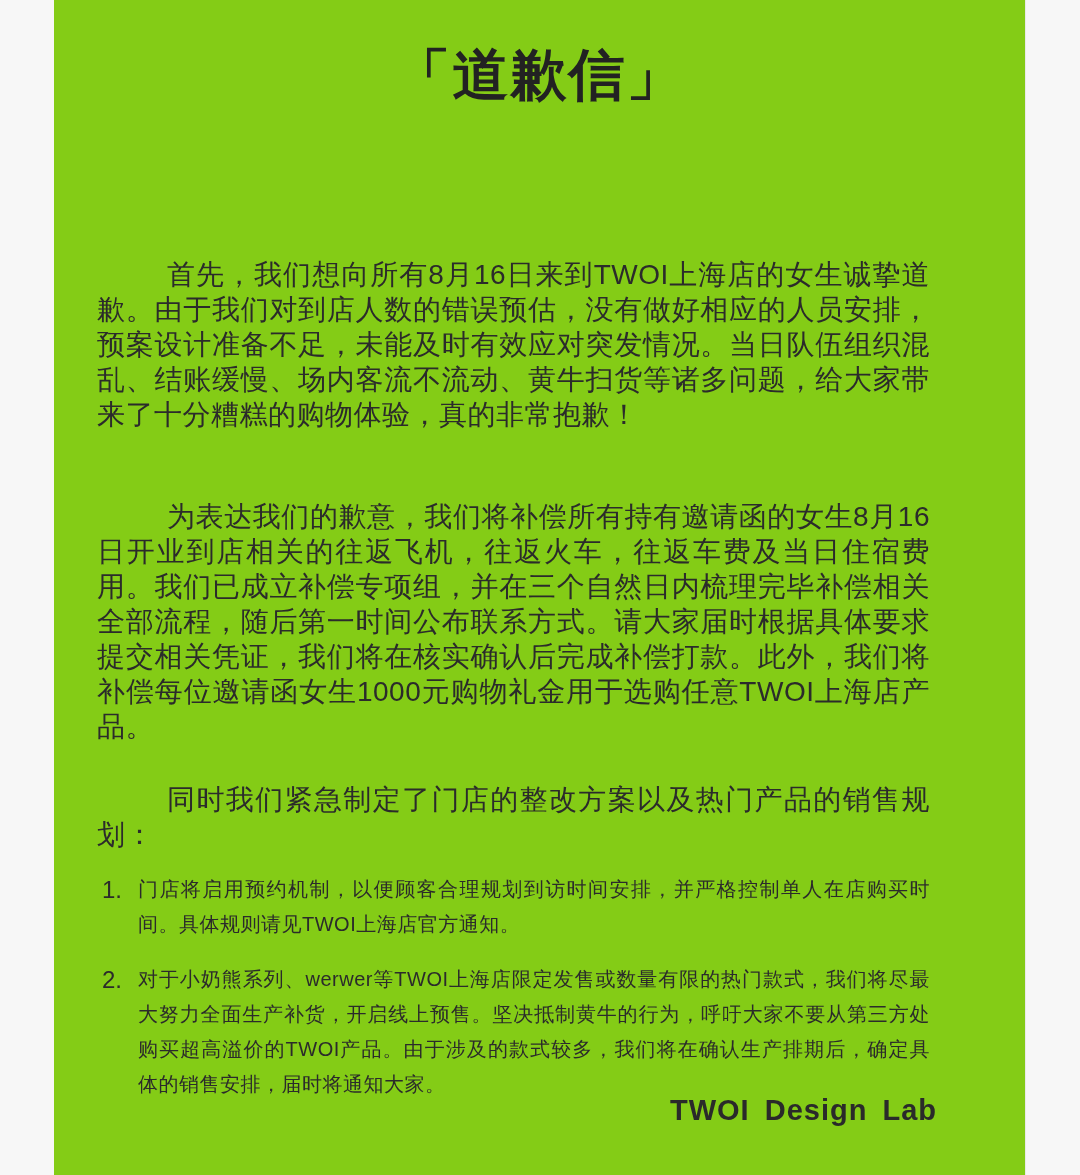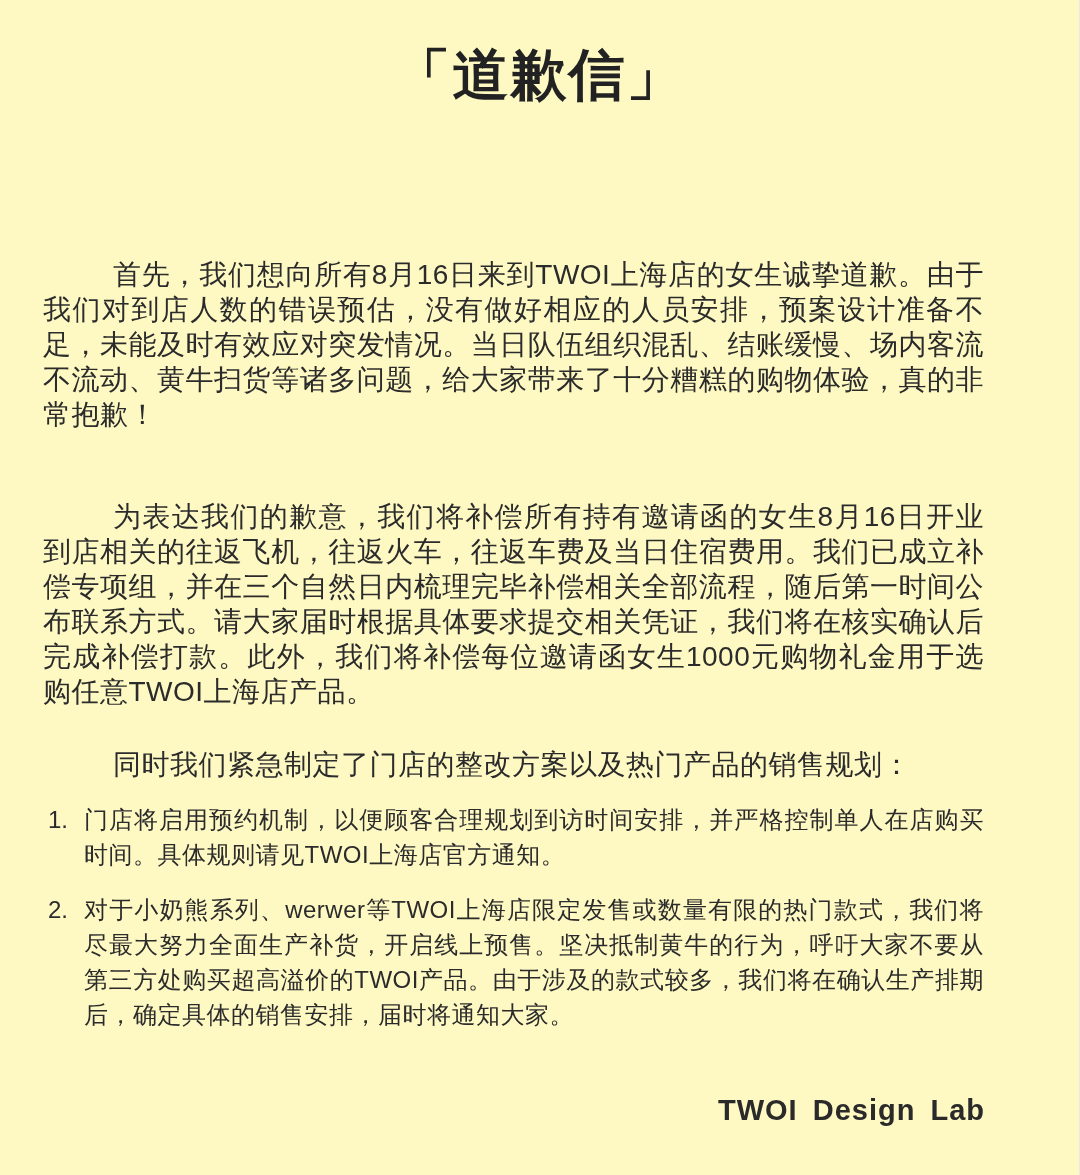--- a/index.html
+++ b/index.html
@@ -7,24 +7,24 @@
     margin: 0;
     padding: 0;
     background: #f7f7f7;
   }
   body {
     font-family: "Liberation Sans", "DejaVu Sans", sans-serif;
     -webkit-font-smoothing: antialiased;
   }
   .page {
     position: relative;
-    width: 1080px;
+    width: 972px;
     height: 1175px;
     margin: 0 auto;
-    background: #fef9c3;
+    background: #84cc16;
     color: #2b2b2b;
     box-sizing: border-box;
     border-right: 1px solid #e9e9e9;
     overflow: hidden;
   }
   .title {
     margin: 0;
     padding-top: 38px;
     text-align: center;
     font-size: 56px;
@@ -59,29 +59,29 @@
   .list-num {
     flex: 0 0 41px;
     padding-left: 5px;
     box-sizing: border-box;
     font-size: 24px;
     line-height: 35px;
     color: #2b2b2b;
   }
   .list-text {
     flex: 1;
-    font-size: 24px;
+    font-size: 20px;
     line-height: 35px;
     text-align: justify;
     letter-spacing: 0.5px;
     color: #2b2b2b;
   }
   .footer {
     position: absolute;
-    right: 94px;
+    right: 88px;
     bottom: 48px;
     font-size: 29px;
     font-weight: 800;
     letter-spacing: 1px;
     word-spacing: 6px;
     color: #2a2a2a;
     margin-top: 19px;
   }
 </style>
 </head>

